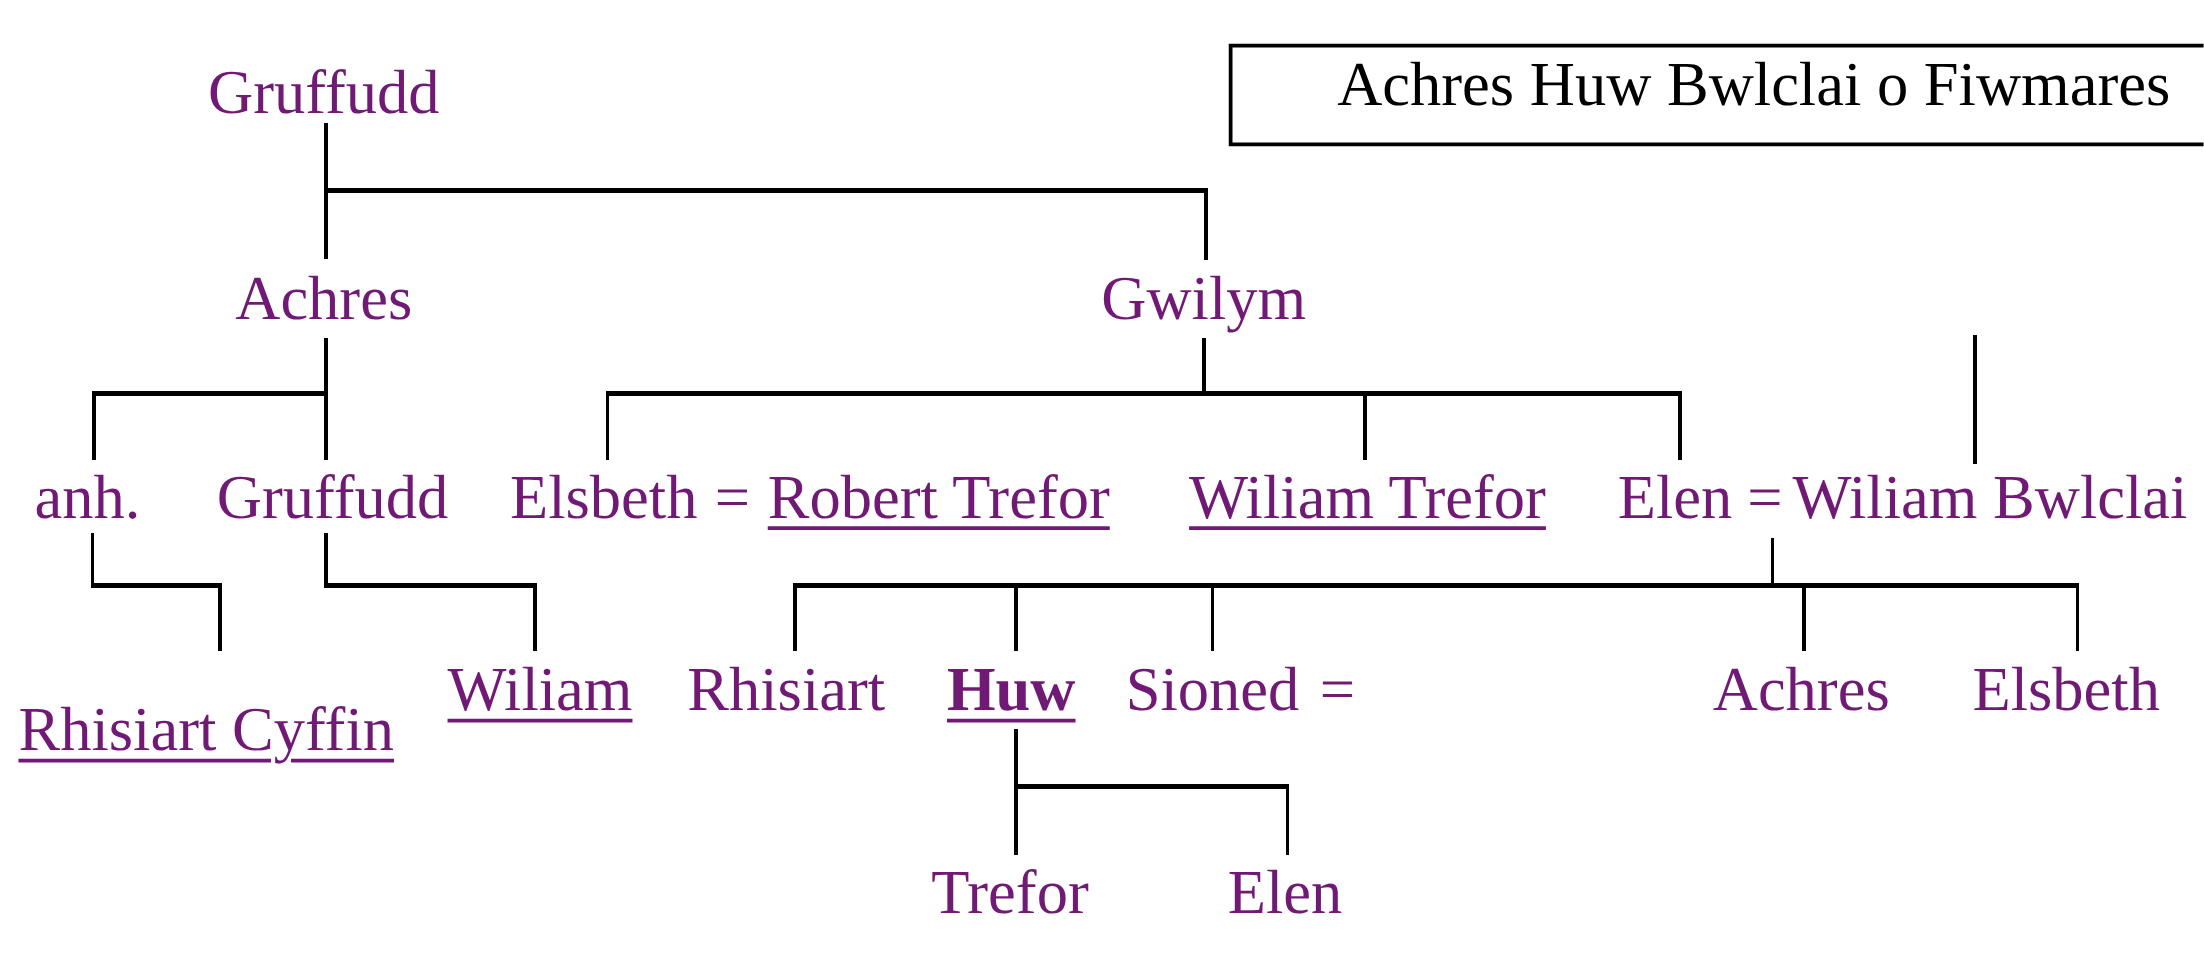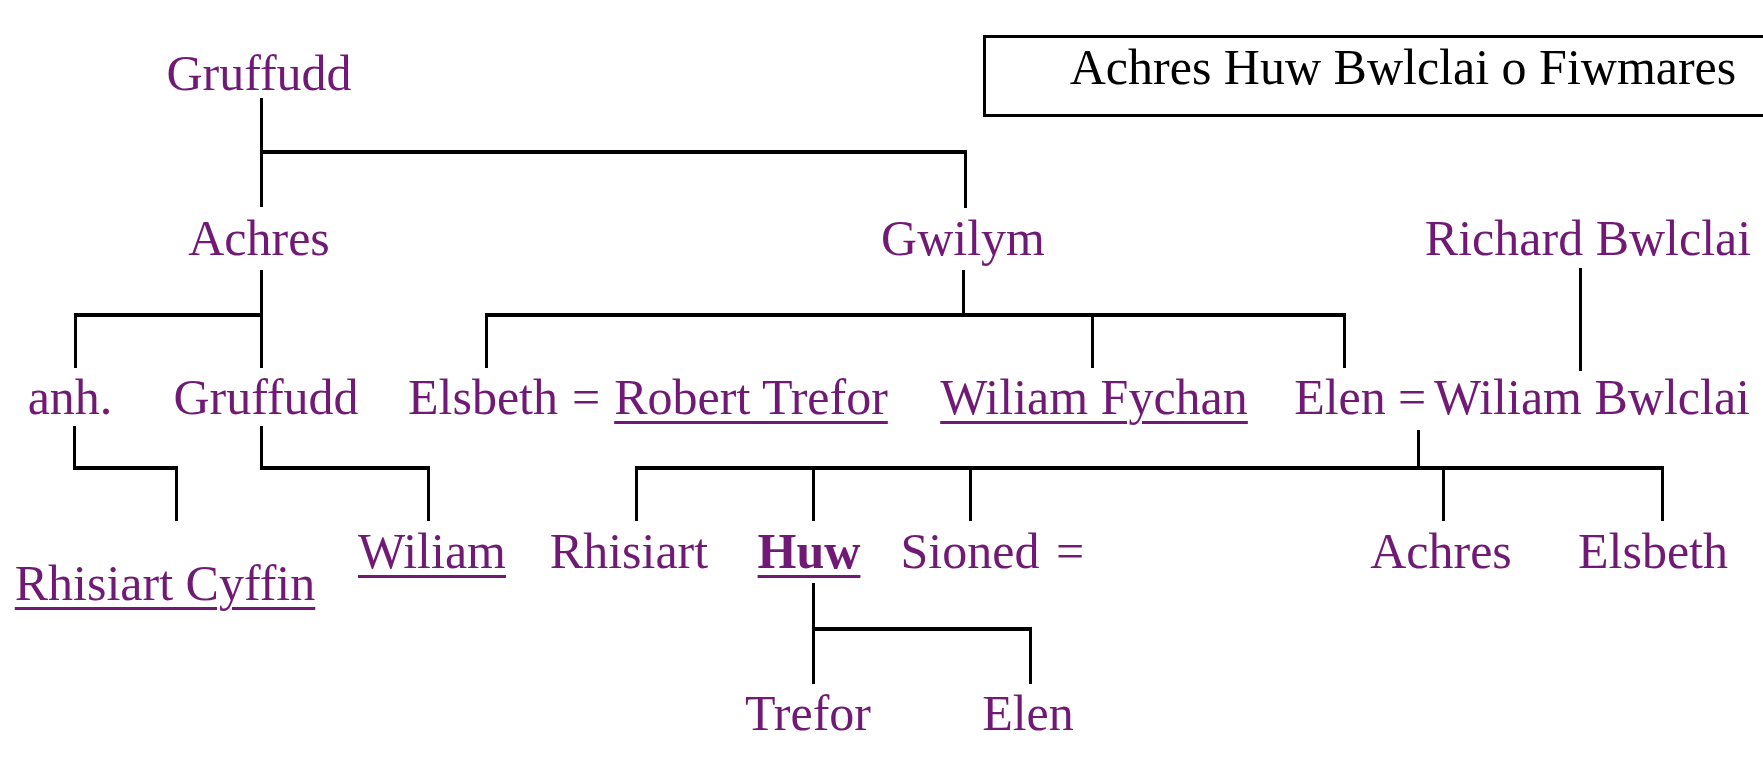--- a/index.html
+++ b/index.html
@@ -111,28 +111,27 @@
   </svg>
 
   <div class="title-box">
     <span>Achres Huw Bwlclai o Fiwmares</span>
   </div>
 
   <span class="lbl" style="left:259px; top:73px">Gruffudd</span>
 
   <span class="lbl" style="left:259px; top:238px">Achres</span>
   <span class="lbl" style="left:963px; top:238px">Gwilym</span>
-  <span class="lbl" style="left:1588px; top:238px">Richard Bwlclai</span>
 
   <span class="lbl" style="left:70px; top:397px">anh.</span>
   <span class="lbl" style="left:266px; top:397px">Gruffudd</span>
   <span class="lbl" style="left:483px; top:397px">Elsbeth</span>
   <span class="lbl" style="left:586px; top:397px">=</span>
   <span class="lbl u" style="left:751px; top:397px">Robert Trefor</span>
-  <span class="lbl u" style="left:1094px; top:397px">Wiliam Fychan</span>
+  <span class="lbl u" style="left:1094px; top:397px">Wiliam Trefor</span>
   <span class="lbl" style="left:1340px; top:397px">Elen</span>
   <span class="lbl" style="left:1412px; top:397px">=</span>
   <span class="lbl" style="left:1592px; top:397px">Wiliam Bwlclai</span>
 
   <span class="lbl u" style="left:165px; top:583px">Rhisiart Cyffin</span>
   <span class="lbl u" style="left:432px; top:551px">Wiliam</span>
   <span class="lbl" style="left:629px; top:551px">Rhisiart</span>
   <span class="lbl u b" style="left:809px; top:551px">Huw</span>
   <span class="lbl" style="left:970px; top:551px">Sioned</span>
   <span class="lbl" style="left:1070px; top:551px">=</span>

